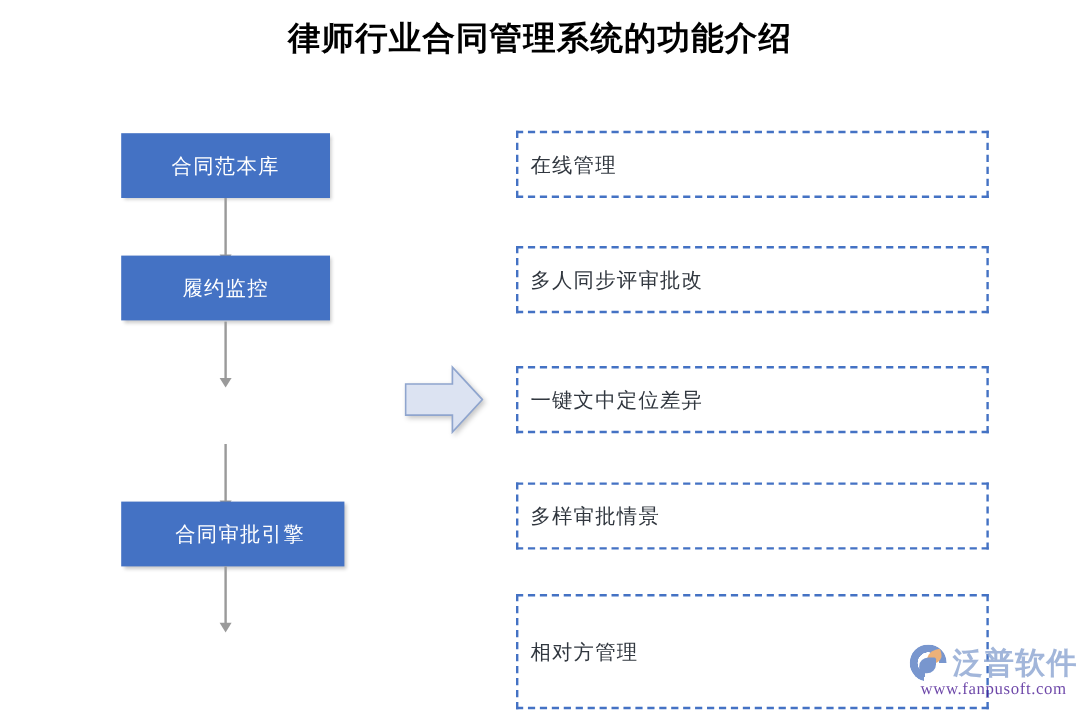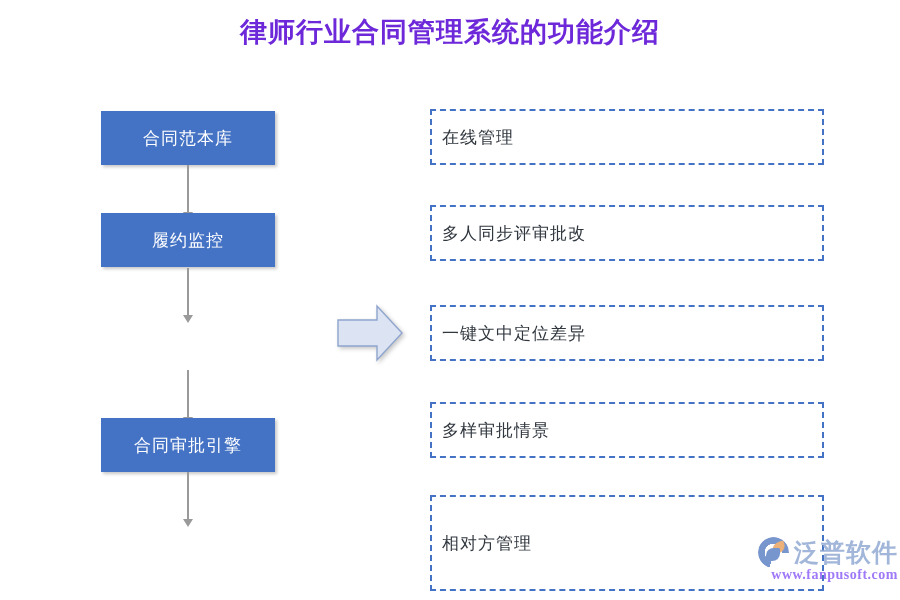--- a/index.html
+++ b/index.html
@@ -25,21 +25,21 @@
   .title {
     position: absolute;
     left: 0;
     top: 14px;
     width: 900px;
     text-align: center;
     font-family: "Liberation Serif", "DejaVu Serif", serif;
     font-size: 27px;
     font-weight: bold;
     letter-spacing: 1px;
-    color: #6d28d9;
+    color: #000000;
     white-space: nowrap;
   }
 
   
   .flow-col {
     position: absolute;
     left: 101px;
     top: 111px;
     width: 174px;
     height: 326px;
@@ -59,21 +59,21 @@
   .flow-box .label {
     color: #ffffff;
     font-size: 17px;
     letter-spacing: 1px;
     line-height: 1;
     white-space: nowrap;
   }
   .fb0 { top: 0px; }
   .fb1 { top: 102px; }
   .fb2 { top: 205px; }
-  .fb3 { top: 307px; }
+  .fb3 { top: 307px; padding-left: 12px; }
   .fb4 { top: 409px; }
 
   
   .connector {
     position: absolute;
     left: 86px;
     width: 2px;
     height: 48px;
     background: #9a9a9a;
   }
@@ -222,26 +222,25 @@
     font-family: "Liberation Serif", "DejaVu Serif", serif;
     font-size: 25px;
     font-weight: bold;
     color: #8ea7d2;
     letter-spacing: 1px;
     white-space: nowrap;
   }
   .wm-url {
     font-family: "Liberation Serif", "DejaVu Serif", serif;
     font-size: 14px;
-    color: #8b5cf6;
+    color: #4c1d95;
     letter-spacing: 0.5px;
-    text-align: right;
+    text-align: center;
     margin-top: -2px;
     white-space: nowrap;
-    font-weight: bold;
   }
 </style>
 </head>
 <body>
 
 <div id="canvas">
 
   <div class="title">律师行业合同管理系统的功能介绍</div>
 
   <div class="flow-col">

